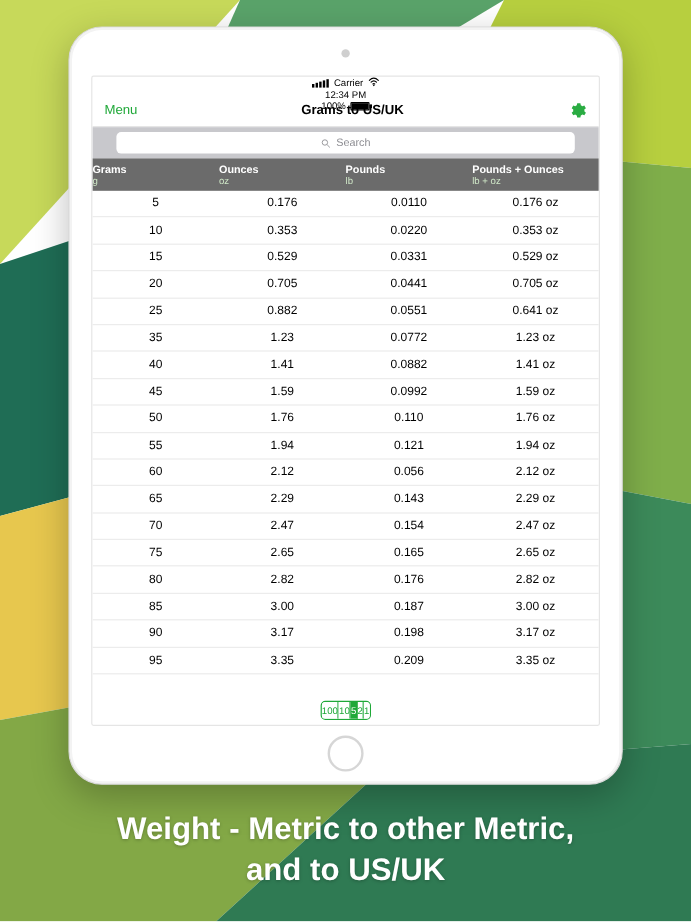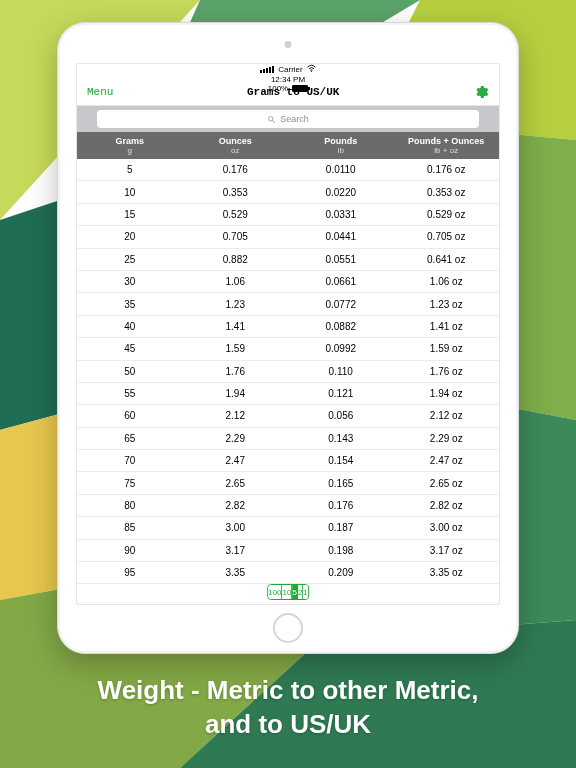--- a/index.html
+++ b/index.html
@@ -49,37 +49,37 @@
   .status .bars i { width:2px; background:#000; display:block; }
   .status .bars i:nth-child(1){height:3px} .status .bars i:nth-child(2){height:4px}
   .status .bars i:nth-child(3){height:5px} .status .bars i:nth-child(4){height:6px}
   .status .bars i:nth-child(5){height:7px}
   .status .batt { width:16px; height:7px; border:1px solid #000; border-radius:1px; position:relative; }
   .status .batt::after { content:""; position:absolute; right:-3px; top:1px; width:2px; height:3px; background:#000; }
   .status .batt i { display:block; height:100%; width:100%; background:#000; }
   
   .navbar {
     height:28px; display:flex; align-items:center; justify-content:space-between;
-    padding:0 10px; border-bottom:1px solid #e5e5e5;font-family:Liberation Mono, monospace;
+    padding:0 10px; border-bottom:1px solid #e5e5e5;
   }
   .navbar .menu { color:#1fa838; font-size:11px; font-weight:500; cursor:pointer; }
   .navbar .title { font-size:11px; font-weight:600; color:#000; }
   .navbar .gear { width:16px; height:16px; cursor:pointer; }
   .navbar .gear svg { width:16px; height:16px; display:block; }
   
   .searchbar { padding:4px 20px; background:#c8c8cc; }
   .search {
     height:18px; background:#fff; border-radius:4px;
     display:flex; align-items:center; justify-content:center; gap:4px;
     font-size:9px; color:#8e8e93;
   }
   .search svg { width:9px; height:9px; }
   
   .thead {
-    display:flex; background:#6b6b6b; color:#fff; font-size:9px; text-align:center;
+    display:flex; background:#6b6b6b; color:#fff; font-size:9px; 
   }
   .thead .col { flex:1; padding:4px 0 4px; }
   .thead .col .l1 { font-weight:600; }
   .thead .col .l2 { font-weight:400; font-size:8px; color:#cfe7c7; }
   
   .tbody { }
   .trow {
     display:flex; height:22.4px; align-items:center; font-size:10px; color:#000;
     border-bottom:1px solid #ececec;
   }
@@ -210,26 +210,20 @@
             <div class="cell">0.0441</div>
             <div class="cell">0.705 oz</div>
           </div>
           <div class="trow">
             <div class="cell">25</div>
             <div class="cell">0.882</div>
             <div class="cell">0.0551</div>
             <div class="cell">0.641 oz</div>
           </div>
           <div class="trow">
-            <div class="cell">30</div>
-            <div class="cell">1.06</div>
-            <div class="cell">0.0661</div>
-            <div class="cell">1.06 oz</div>
-          </div>
-          <div class="trow">
             <div class="cell">35</div>
             <div class="cell">1.23</div>
             <div class="cell">0.0772</div>
             <div class="cell">1.23 oz</div>
           </div>
           <div class="trow">
             <div class="cell">40</div>
             <div class="cell">1.41</div>
             <div class="cell">0.0882</div>
             <div class="cell">1.41 oz</div>

